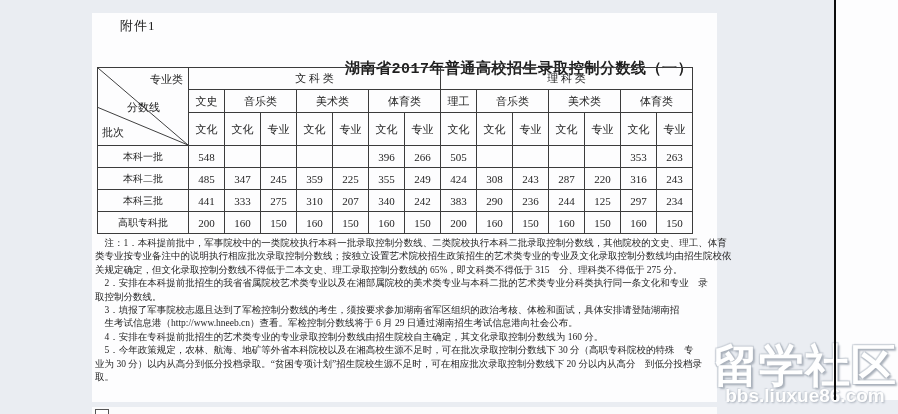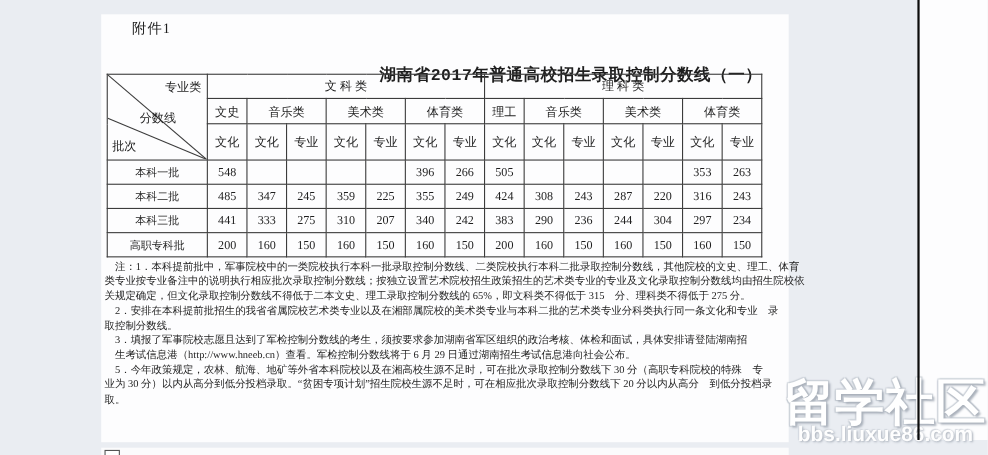--- a/index.html
+++ b/index.html
@@ -181,21 +181,21 @@
           <td>333</td>
           <td>275</td>
           <td>310</td>
           <td>207</td>
           <td>340</td>
           <td>242</td>
           <td>383</td>
           <td>290</td>
           <td>236</td>
           <td>244</td>
-          <td>304</td>
+          <td>125</td>
           <td>297</td>
           <td>234</td>
         </tr>
         <tr>
           <td class="batch">高职专科批</td>
           <td>200</td>
           <td>160</td>
           <td>150</td>
           <td>160</td>
           <td>150</td>
@@ -213,20 +213,21 @@
   </table>
 
   <div class="notes">
       <div class="note-line">　注：1．本科提前批中，军事院校中的一类院校执行本科一批录取控制分数线、二类院校执行本科二批录取控制分数线，其他院校的文史、理工、体育</div>
       <div class="note-line">类专业按专业备注中的说明执行相应批次录取控制分数线；按独立设置艺术院校招生政策招生的艺术类专业的专业及文化录取控制分数线均由招生院校依</div>
       <div class="note-line">关规定确定，但文化录取控制分数线不得低于二本文史、理工录取控制分数线的 65%，即文科类不得低于 315　分、理科类不得低于 275 分。</div>
       <div class="note-line">　2．安排在本科提前批招生的我省省属院校艺术类专业以及在湘部属院校的美术类专业与本科二批的艺术类专业分科类执行同一条文化和专业　录</div>
       <div class="note-line">取控制分数线。</div>
       <div class="note-line">　3．填报了军事院校志愿且达到了军检控制分数线的考生，须按要求参加湖南省军区组织的政治考核、体检和面试，具体安排请登陆湖南招</div>
       <div class="note-line">　生考试信息港（http://www.hneeb.cn）查看。军检控制分数线将于 6 月 29 日通过湖南招生考试信息港向社会公布。</div>
+      <div class="note-line">　4．安排在专科提前批招生的艺术类专业的专业录取控制分数线由招生院校自主确定，其文化录取控制分数线为 160 分。</div>
       <div class="note-line">　5．今年政策规定，农林、航海、地矿等外省本科院校以及在湘高校生源不足时，可在批次录取控制分数线下 30 分（高职专科院校的特殊　专</div>
       <div class="note-line">业为 30 分）以内从高分到低分投档录取。“贫困专项计划”招生院校生源不足时，可在相应批次录取控制分数线下 20 分以内从高分　到低分投档录</div>
       <div class="note-line">取。</div>
     </div>
 </div>
 
 <div class="next-strip">
   <div class="next-box"></div>
 </div>
 

